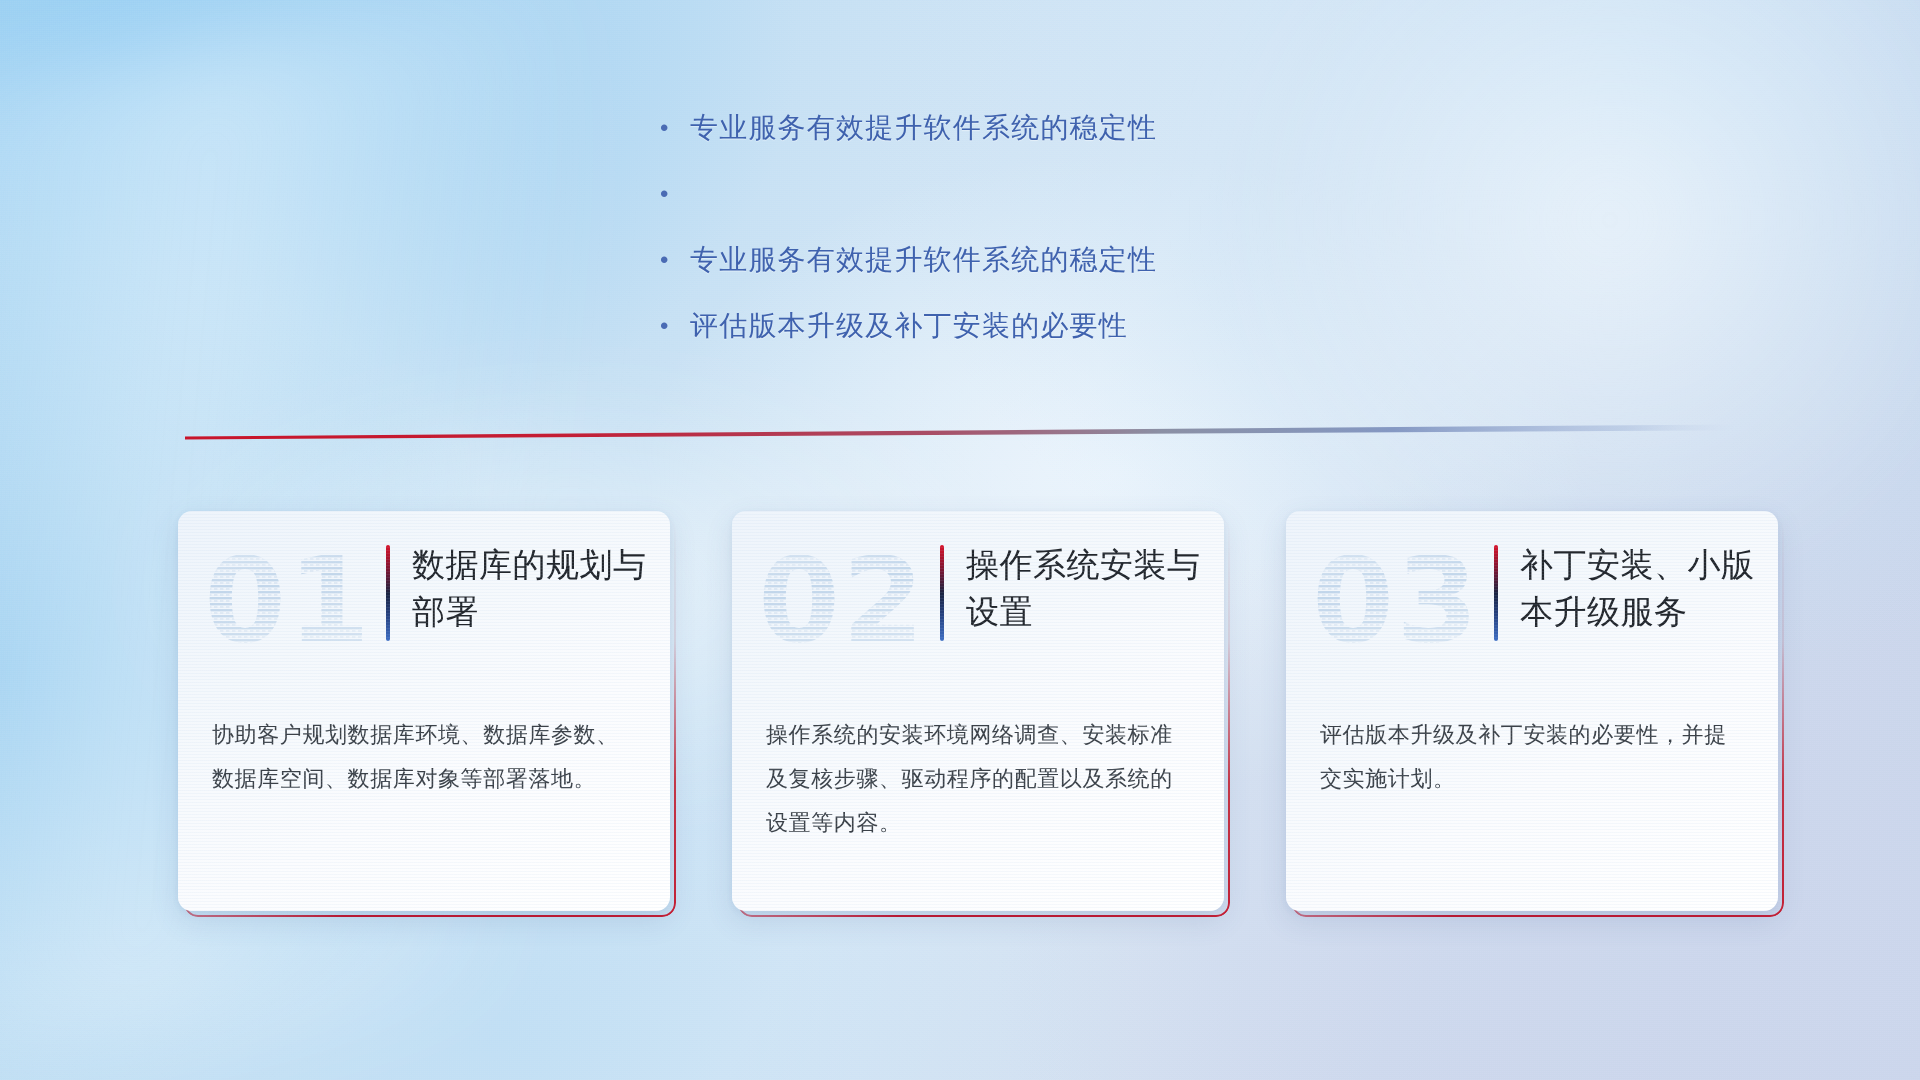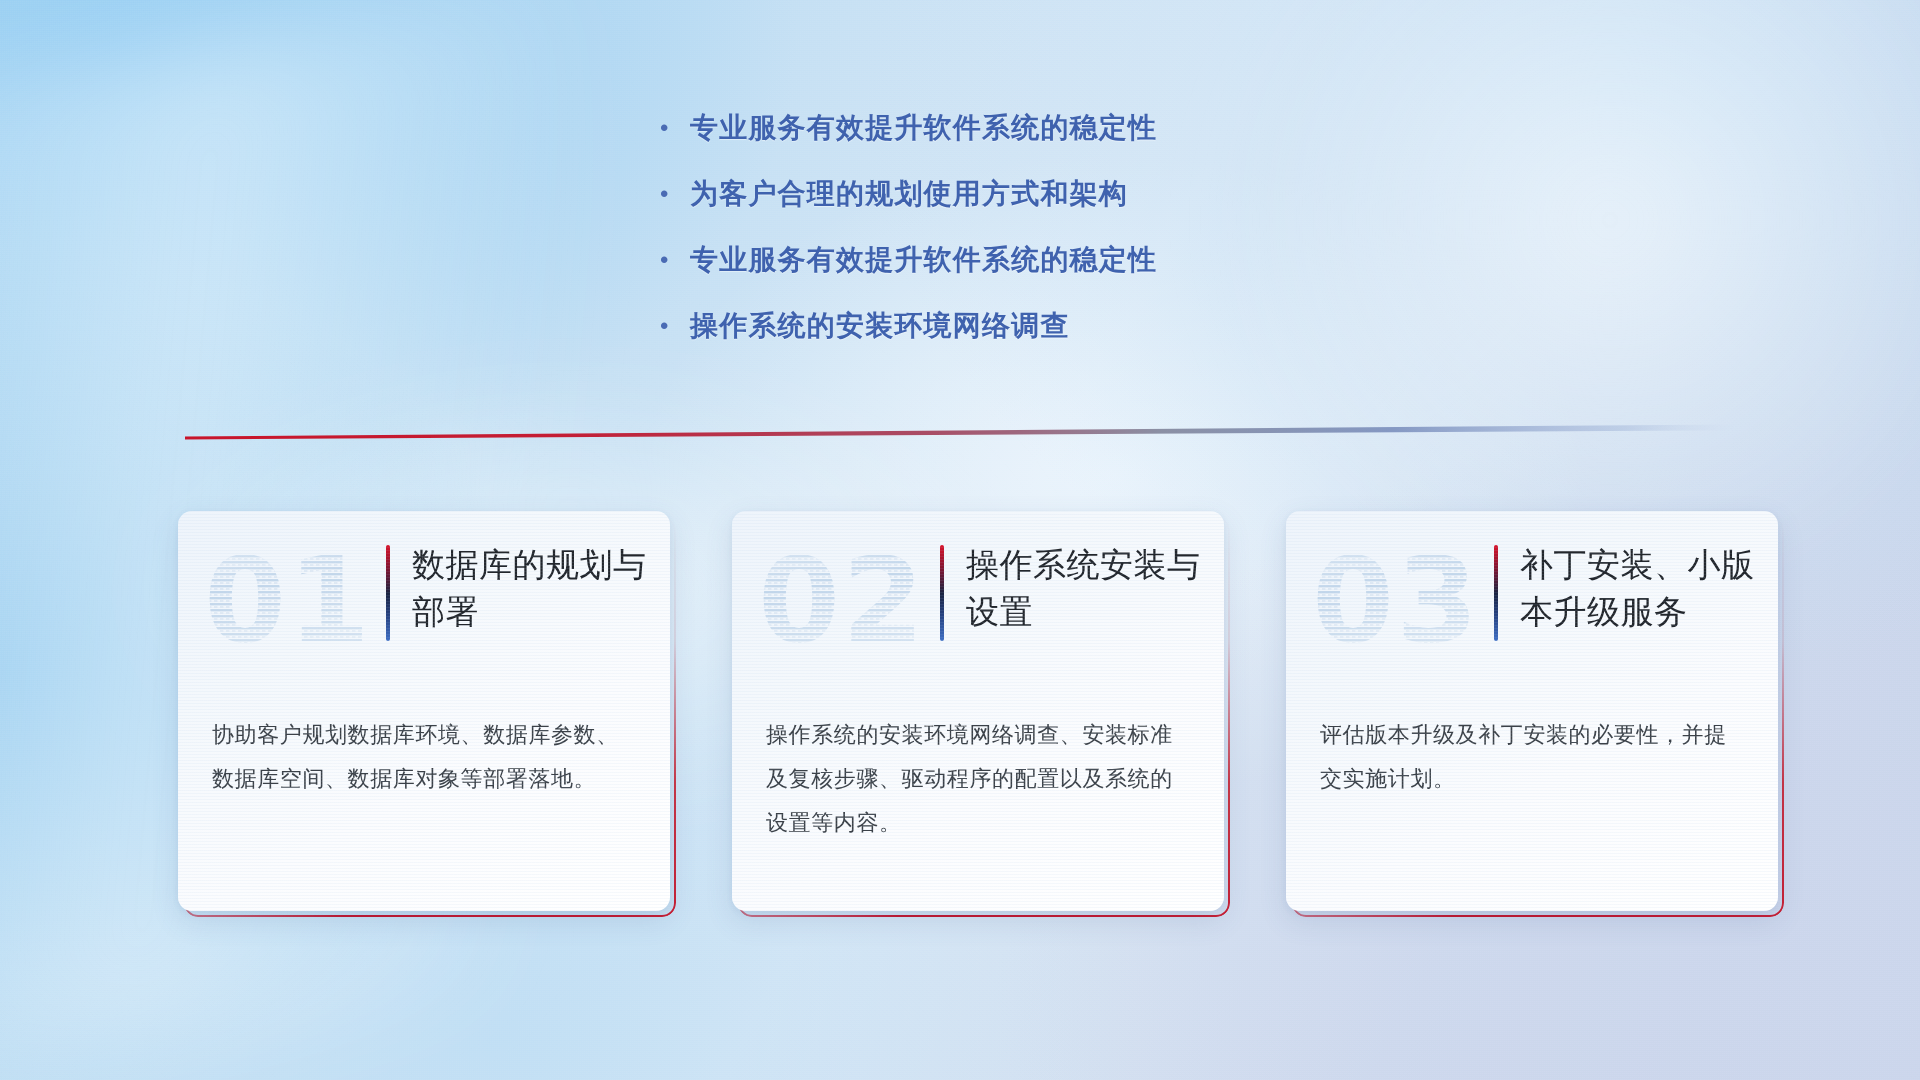--- a/index.html
+++ b/index.html
@@ -64,21 +64,21 @@
     width:30px; flex:0 0 30px;
     color:#4a6bb4;
     font-size:24px; line-height:40px;
     text-align:left;
   }
   .bullet-text{
     color:#3f62ae;
     font-size:28px;
     line-height:40px;
     letter-spacing:1.2px;
-    font-weight:700;
+    font-weight:400;
     text-shadow:0 1px 1px rgba(255,255,255,0.45);
   }
 
   
   .divider-wrap{
     position:absolute; left:185px; top:424px;
     width:1550px; height:18px;
     pointer-events:none;
   }
 
@@ -182,31 +182,30 @@
 
   <div class="bullets">
 
     <div class="bullet-row">
       <span class="bullet-dot">•</span>
       <span class="bullet-text">专业服务有效提升软件系统的稳定性</span>
     </div>
 
     <div class="bullet-row">
       <span class="bullet-dot">•</span>
-      <span class="bullet-text">为客户合理的规划使用方式和架构</span>
     </div>
 
     <div class="bullet-row">
       <span class="bullet-dot">•</span>
       <span class="bullet-text">专业服务有效提升软件系统的稳定性</span>
     </div>
 
     <div class="bullet-row">
       <span class="bullet-dot">•</span>
-      <span class="bullet-text">操作系统的安装环境网络调查</span>
+      <span class="bullet-text">评估版本升级及补丁安装的必要性</span>
     </div>
 
   </div>
 
   <div class="divider-wrap">
     <svg width="1550" height="18" viewBox="0 0 1550 18" preserveAspectRatio="none">
       <defs>
         <linearGradient id="divGrad" x1="0" y1="0" x2="1" y2="0">
           <stop offset="0" stop-color="#c8142a" stop-opacity="1"></stop>
           <stop offset="0.24" stop-color="#c4172e" stop-opacity="0.97"></stop>

